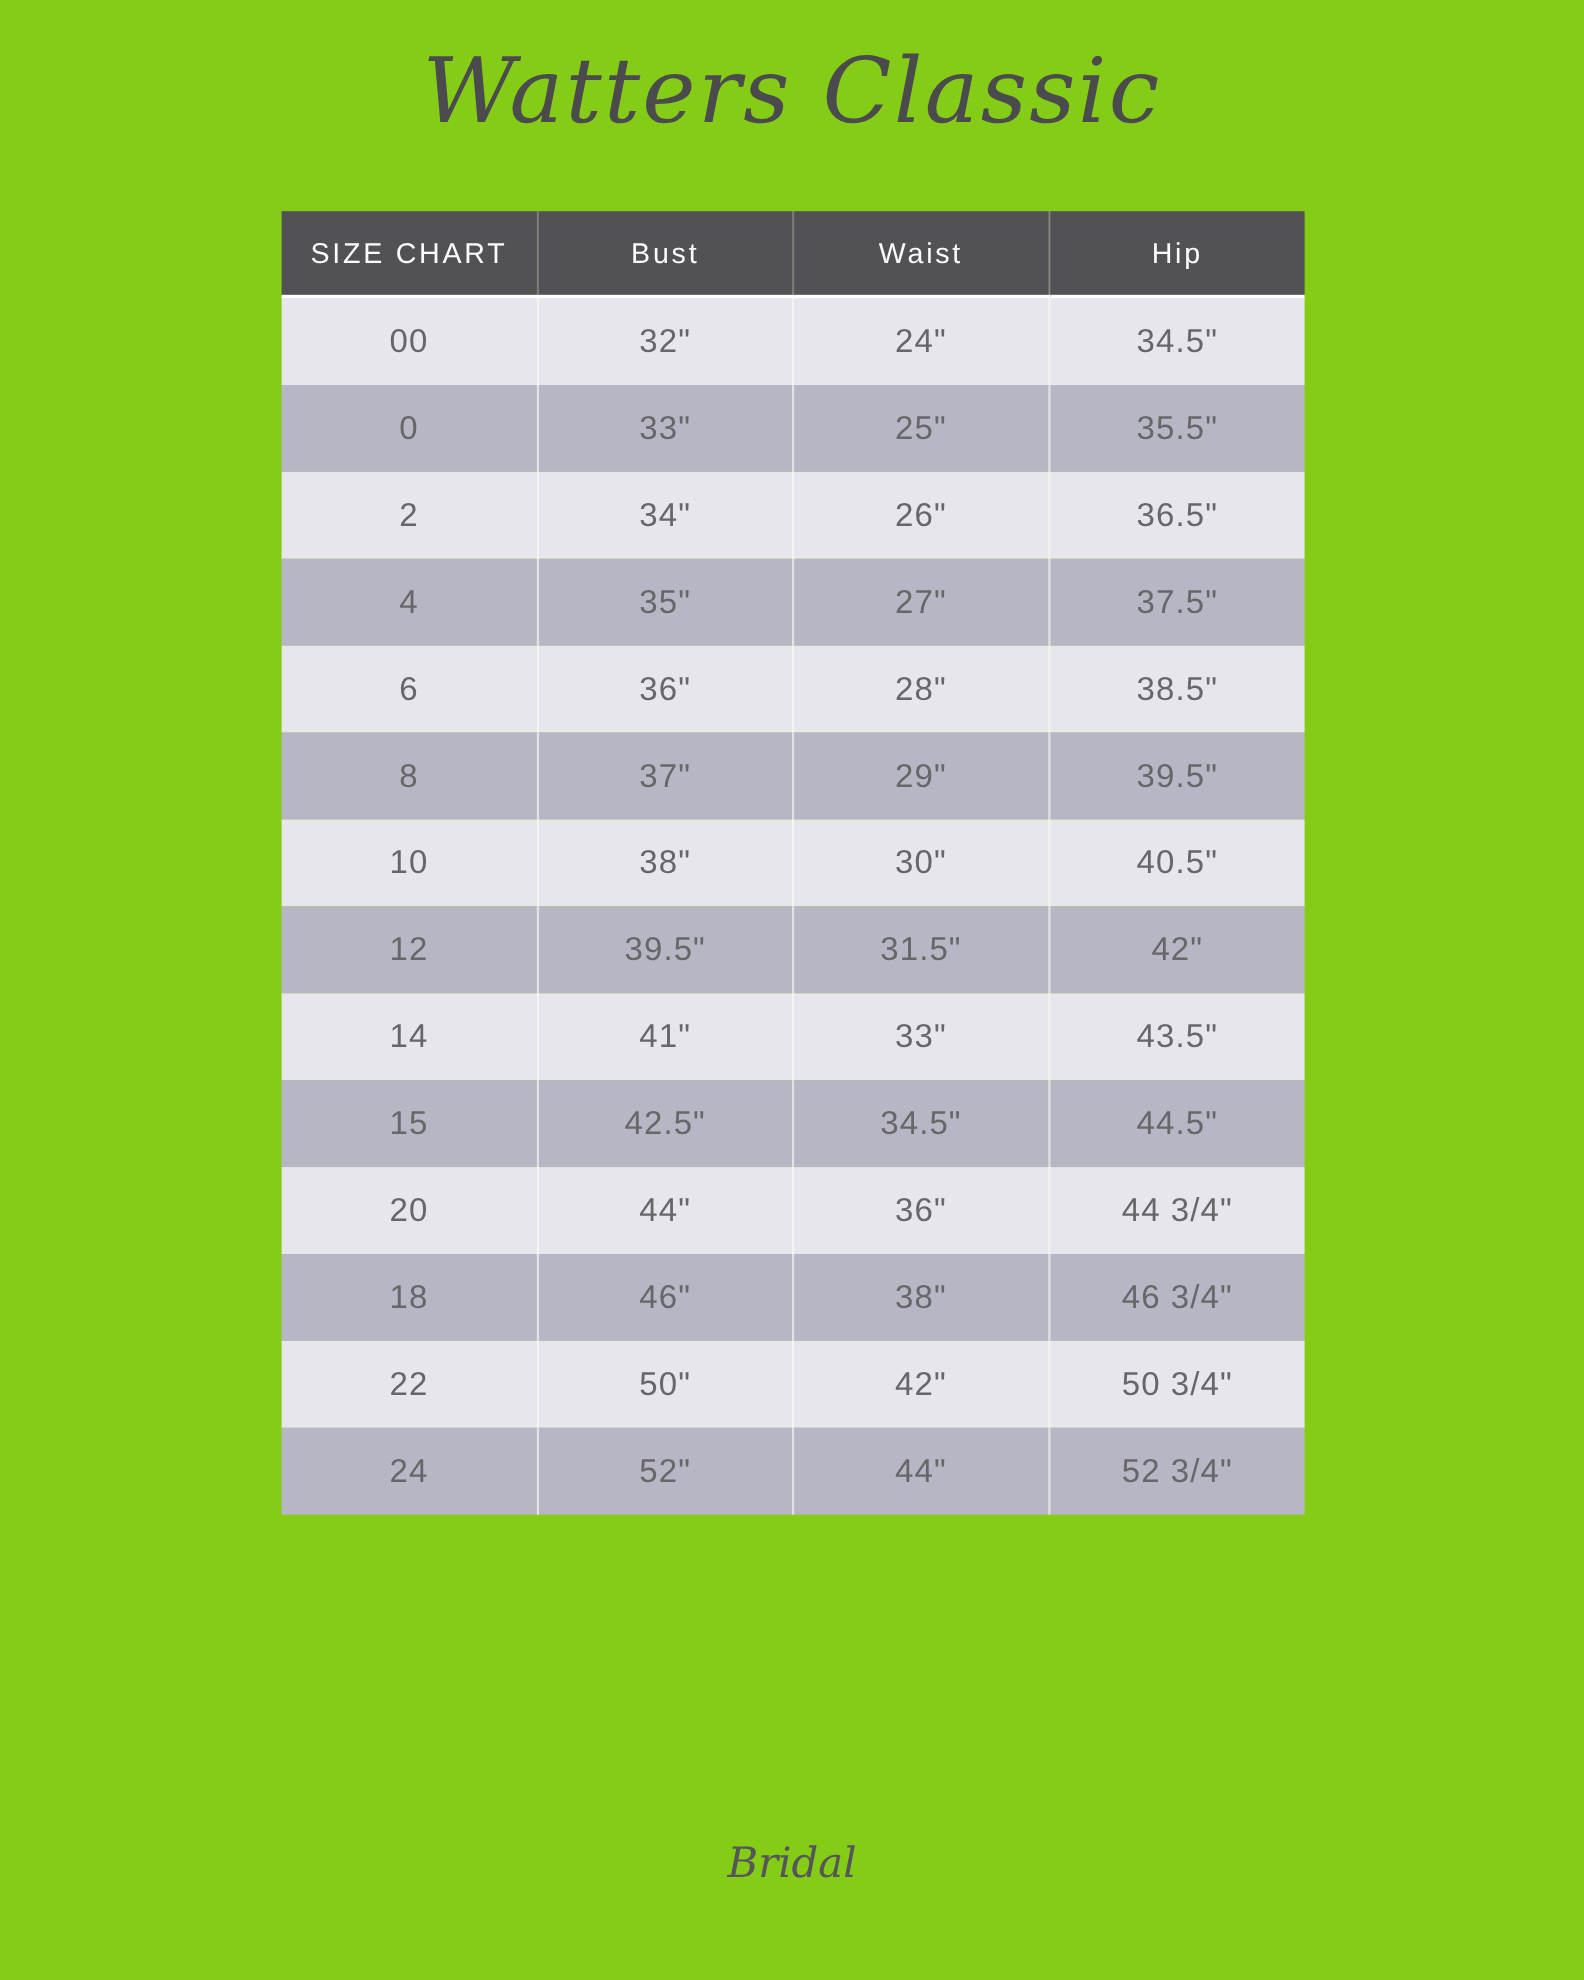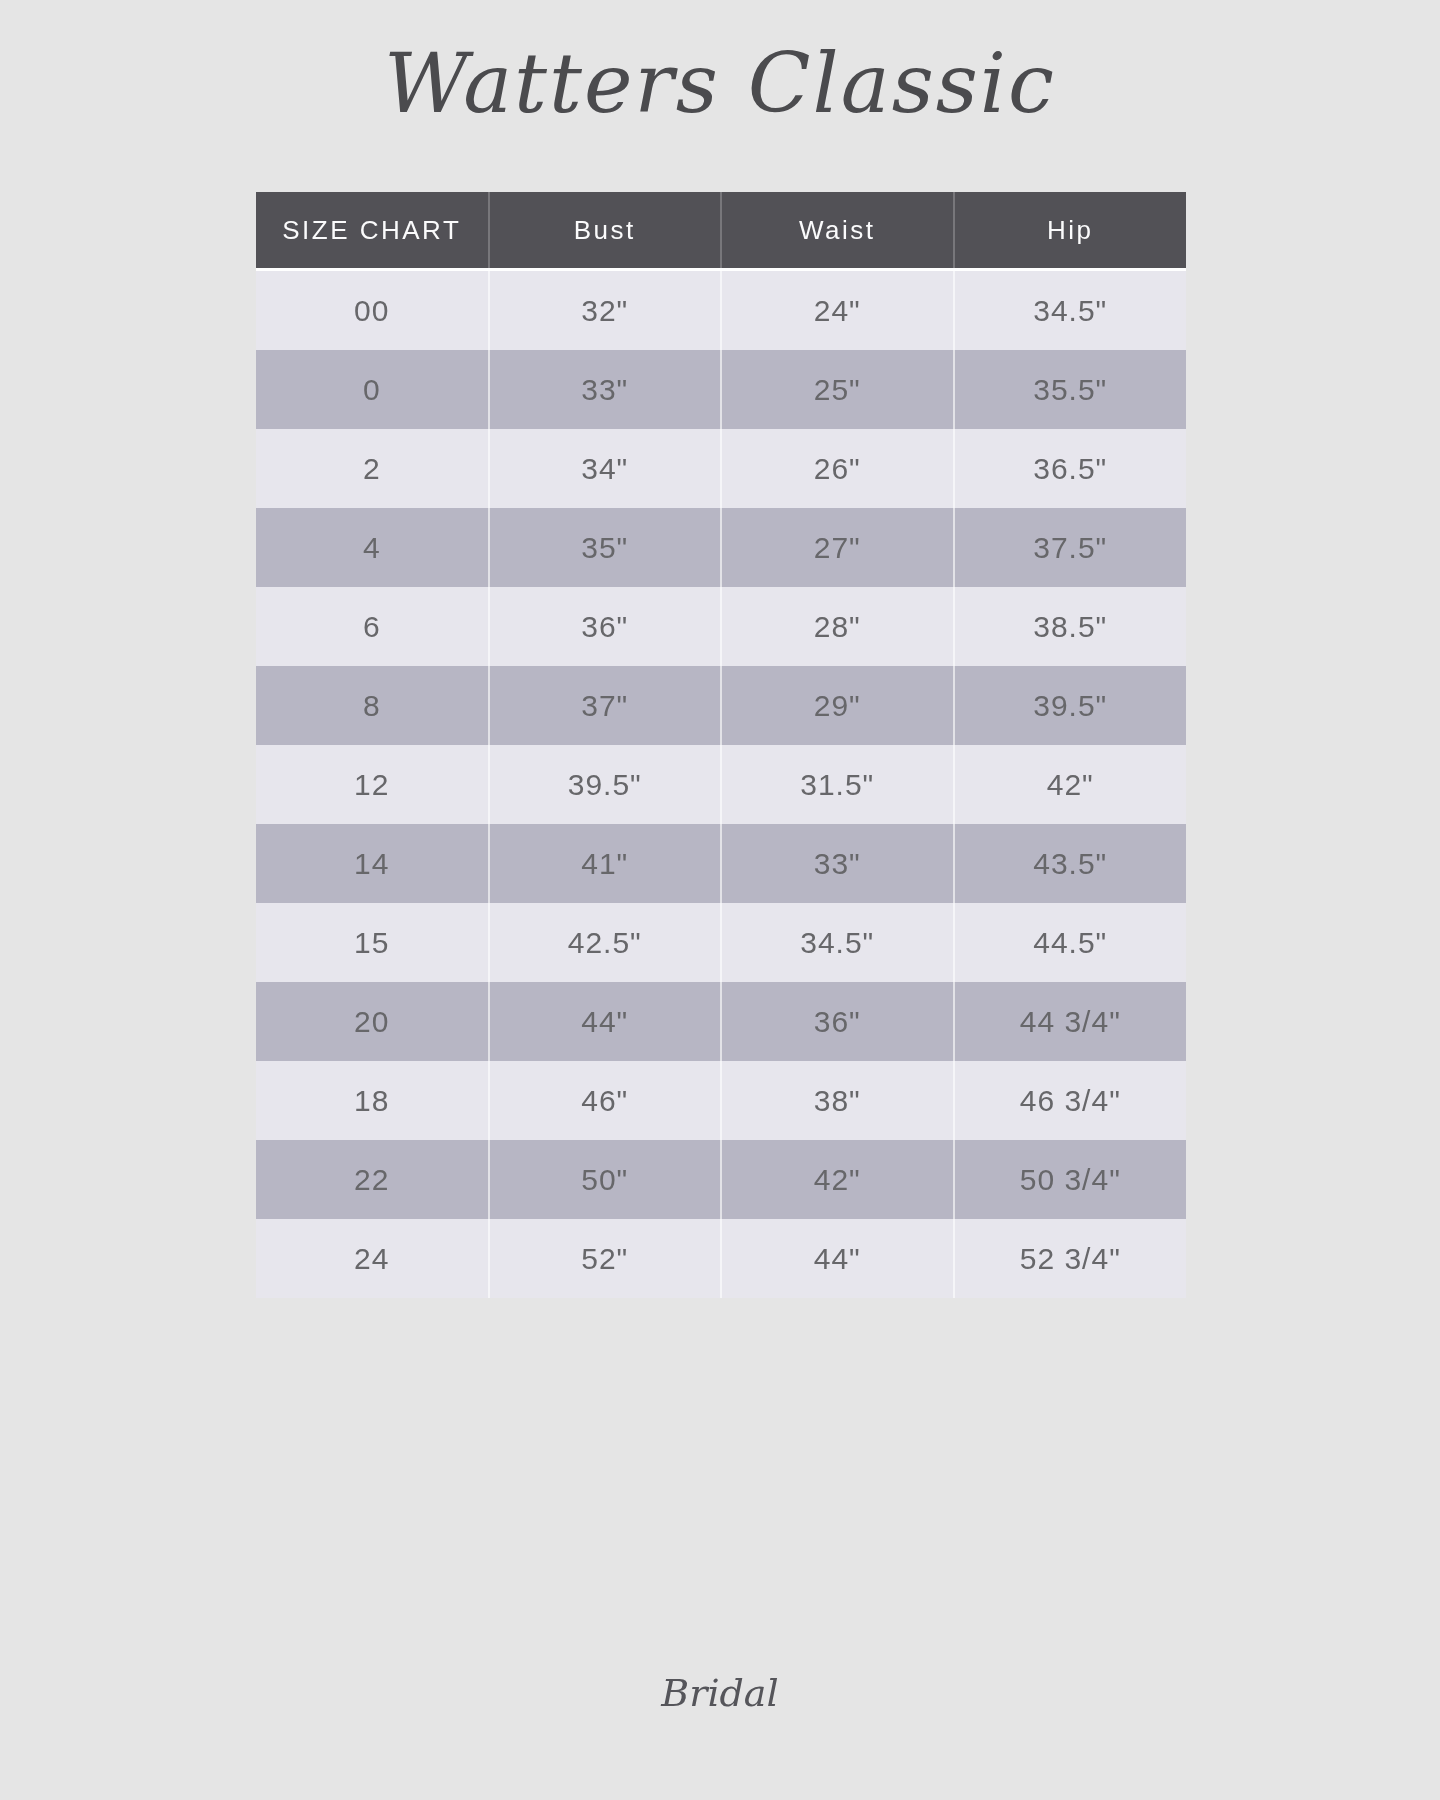--- a/index.html
+++ b/index.html
@@ -4,21 +4,21 @@
 <style>
   html, body {
     margin: 0;
     padding: 0;
     background: #ffffff;
   }
   .page {
     position: relative;
     width: 1440px;
     height: 1800px;
-    background: #e5e5e5;
+    background: #84cc16;
     overflow: hidden;
     font-family: "Liberation Sans", sans-serif;
   }
 
   
   .title {
     position: absolute;
     top: 36px;
     left: 0;
     width: 1440px;
@@ -141,20 +141,26 @@
             <td>28"</td>
             <td>38.5"</td>
           </tr>
           <tr>
             <td>8</td>
             <td>37"</td>
             <td>29"</td>
             <td>39.5"</td>
           </tr>
           <tr>
+            <td>10</td>
+            <td>38"</td>
+            <td>30"</td>
+            <td>40.5"</td>
+          </tr>
+          <tr>
             <td>12</td>
             <td>39.5"</td>
             <td>31.5"</td>
             <td>42"</td>
           </tr>
           <tr>
             <td>14</td>
             <td>41"</td>
             <td>33"</td>
             <td>43.5"</td>

